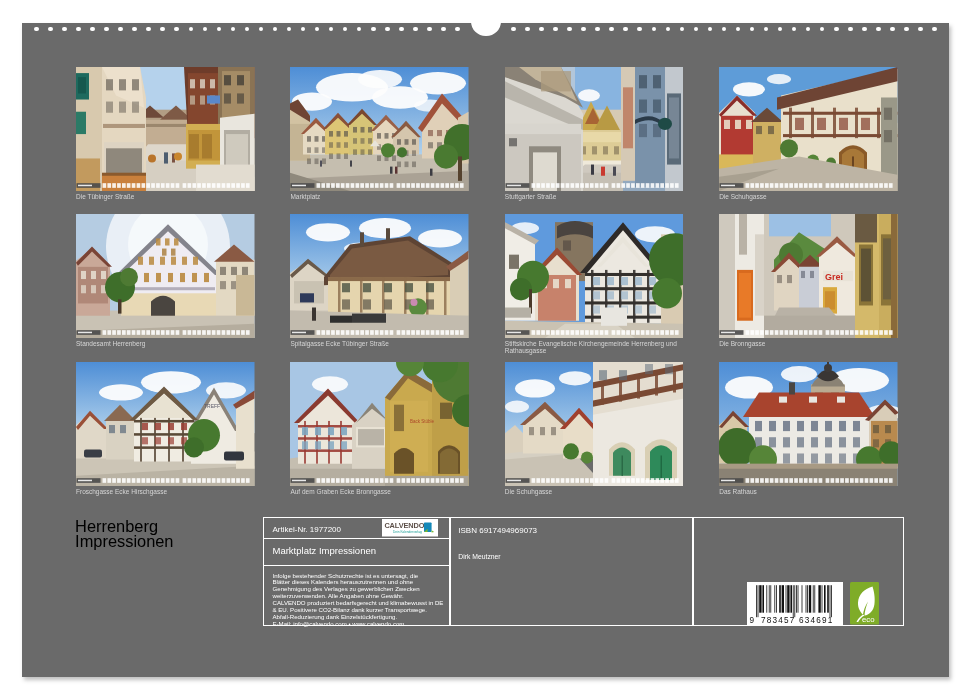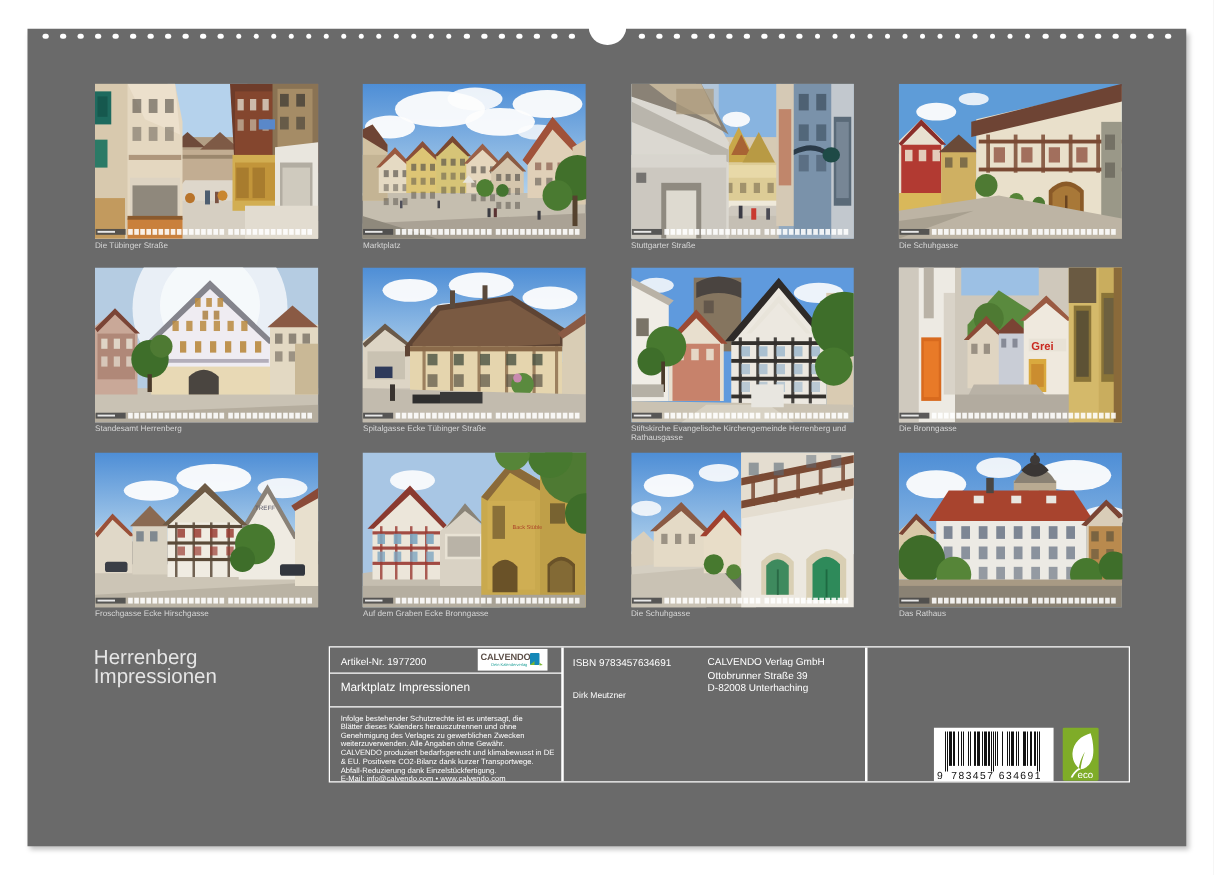--- a/index.html
+++ b/index.html
@@ -1,21 +1,21 @@
 <!DOCTYPE html>
 <html><head><meta charset="utf-8">
 <style>
 *{margin:0;padding:0;box-sizing:border-box}
 html,body{width:971px;height:700px;background:#fff;font-family:"Liberation Sans",sans-serif;position:relative;overflow:hidden}
 #card{position:absolute;left:21.5px;top:22.5px;width:927.0px;height:654.5px;background:#6a6a6a;box-shadow:2px 3px 4px rgba(0,0,0,0.25)}
 .dot{position:absolute;top:4.15px;width:4.7px;height:4.7px;border-radius:50%;background:#fff}
 #notch{position:absolute;left:470.9px;top:7.100000000000001px;width:30px;height:29.4px;border-radius:50%;background:#fff;z-index:5}
 .ph{position:absolute}
 .cap{position:absolute;color:#d6d6d6;font-size:6.5px;line-height:7.6px;white-space:nowrap}
-#title{position:absolute;left:53.6px;top:496.8px;color:#e5e5e5;font-size:16.4px;line-height:15.1px;letter-spacing:0px}
+#title{position:absolute;left:53.6px;top:496.8px;color:#000000;font-size:16.4px;line-height:15.1px;letter-spacing:0px}
 #ibox{position:absolute;left:241px;top:494.5px;width:641.5px;height:109px;border:1.4px solid #fff}
 .vline{position:absolute;top:0;bottom:0;width:1.4px;background:#fff}
 .hline{position:absolute;left:0;width:186.4px;height:1.4px;background:#fff}
 .t8{position:absolute;color:#fff;font-size:8px;line-height:8px}
 .t9{position:absolute;color:#fff;font-size:9.5px;line-height:9.5px}
 .t6{position:absolute;color:#fff;font-size:6.1px;line-height:6.1px}
 </style></head>
 <body>
 <div id="card">
 <div class="dot" style="left:12.7px"></div>
@@ -1128,23 +1128,22 @@
 <div class="cap" style="left:697.7px;top:465.1px;width:178.5px">Das Rathaus</div>
 <div id="title">Herrenberg<br>Impressionen</div>
 <div id="ibox">
   <div class="vline" style="left:185.7px"></div>
   <div class="vline" style="left:428.9px"></div>
   <div class="hline" style="top:19.7px"></div>
   <div class="hline" style="top:47.1px"></div>
   <div class="t8" style="left:9px;top:8.2px">Artikel-Nr. 1977200</div>
   <div class="t9" style="left:9px;top:27.9px">Marktplatz Impressionen</div>
   <div class="t6" style="left:9px;top:54.5px;line-height:6.93px">Infolge bestehender Schutzrechte ist es untersagt, die<br>Blätter dieses Kalenders herauszutrennen und ohne<br>Genehmigung des Verlages zu gewerblichen Zwecken<br>weiterzuverwenden. Alle Angaben ohne Gewähr.<br>CALVENDO produziert bedarfsgerecht und klimabewusst in DE<br>&amp; EU. Positivere CO2-Bilanz dank kurzer Transportwege.<br>Abfall-Reduzierung dank Einzelstückfertigung.<br>E-Mail: info@calvendo.com • www.calvendo.com</div>
-  <div class="t8" style="left:194.8px;top:8.6px">ISBN 9783457634691</div>
+  <div class="t8" style="left:194.8px;top:8.6px">ISBN 6917494969073</div>
   <div class="t6" style="left:194.8px;top:36.4px;font-size:6.8px">Dirk Meutzner</div>
-  <div class="t8" style="left:302.6px;top:7.4px;line-height:10.3px">CALVENDO Verlag GmbH<br>Ottobrunner Straße 39<br>D-82008 Unterhaching</div>
 </div>
 
 </div>
 <div id="notch"></div>
 <svg style="position:absolute;left:747.4px;top:581.8px" width="96" height="43.5" viewBox="0 0 96 43.5">
 <rect width="96" height="43.5" fill="#fff"></rect>
 <rect x="9.00" y="3.2" width="0.80" height="32.0" fill="#111"></rect>
     <rect x="10.60" y="3.2" width="0.80" height="32.0" fill="#111"></rect>
     <rect x="12.20" y="3.2" width="2.40" height="27.5" fill="#111"></rect>
     <rect x="15.40" y="3.2" width="1.60" height="27.5" fill="#111"></rect>

